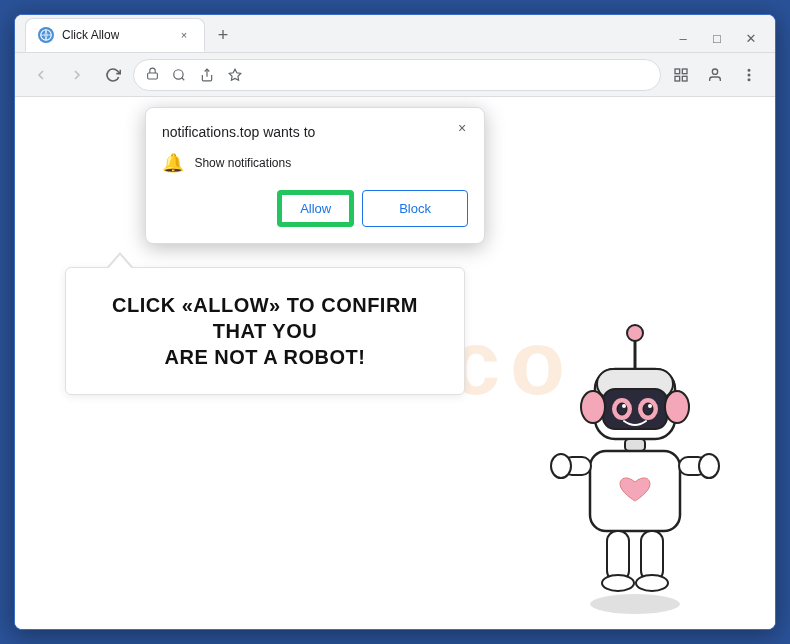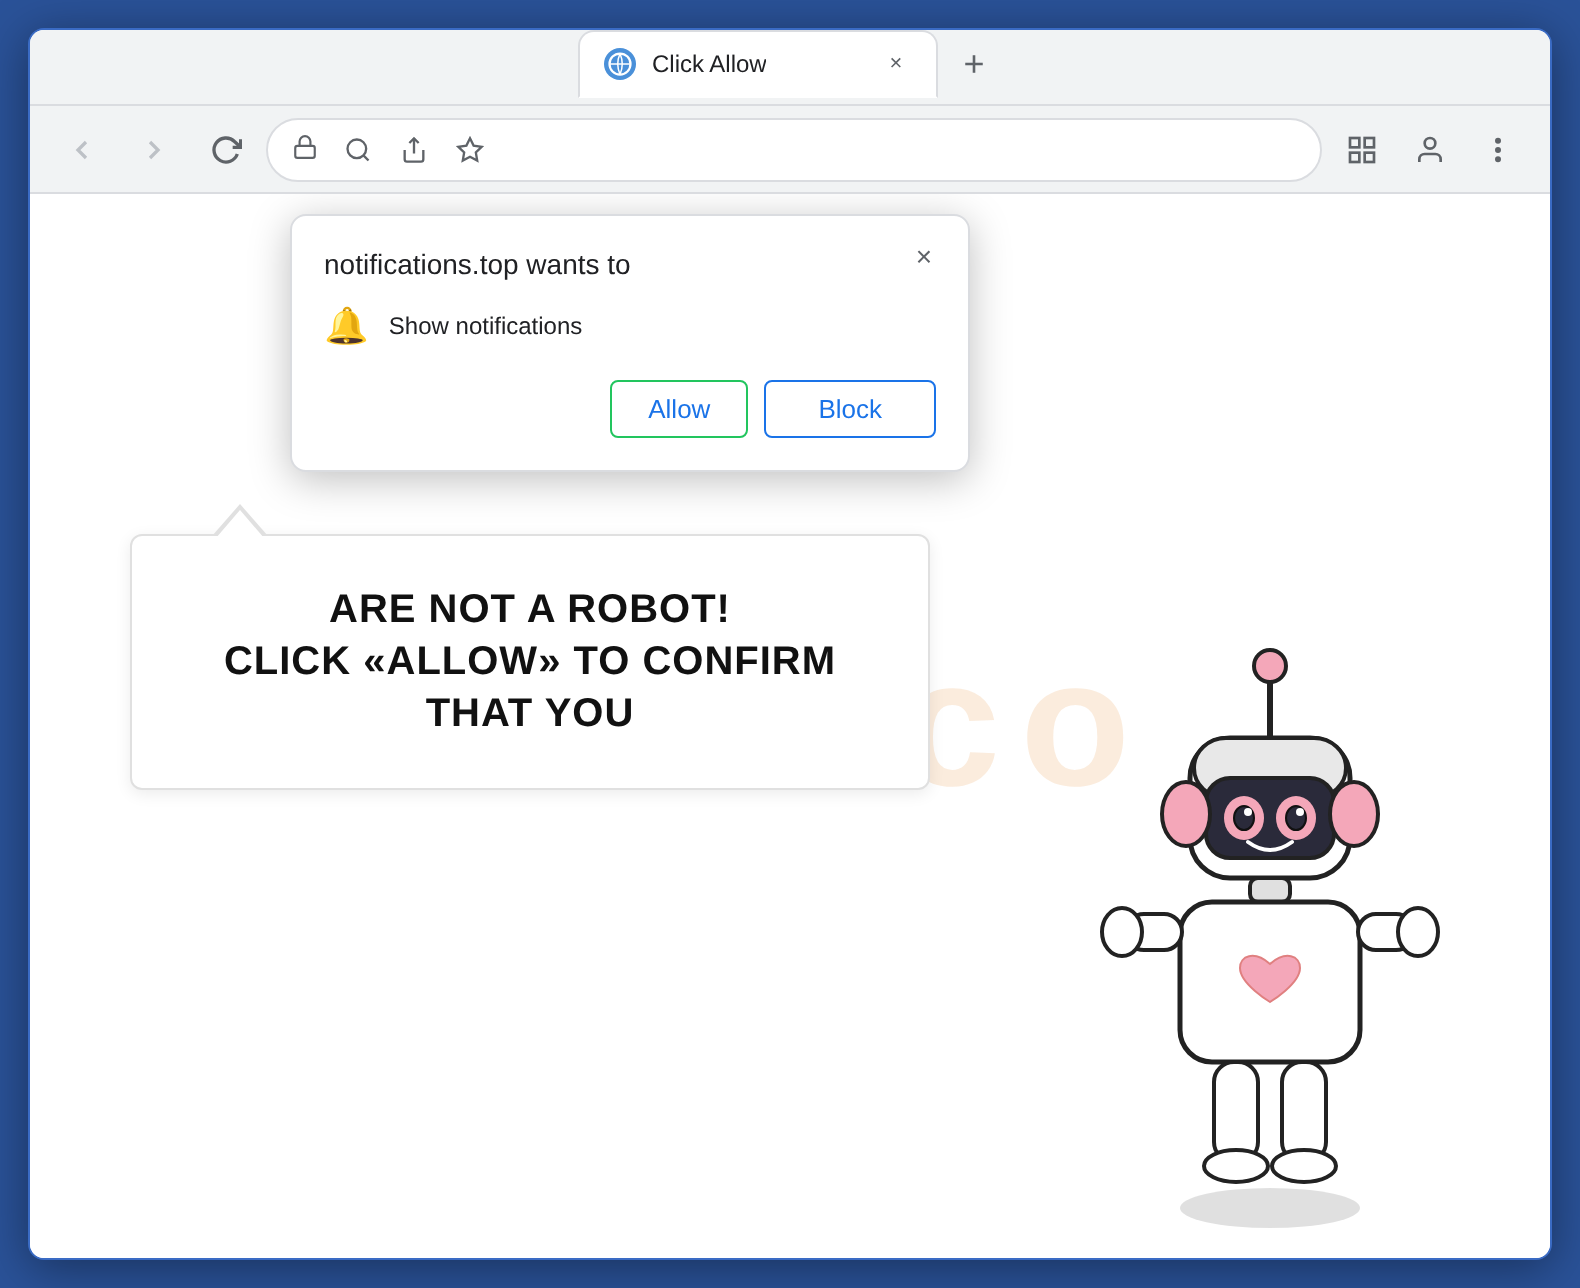--- a/index.html
+++ b/index.html
@@ -24,25 +24,24 @@
       flex-direction: column;
       overflow: hidden;
       border: 1.5px solid #3a6bc4;
     }
 
     
     .title-bar {
       background: #f1f3f4;
       height: 38px;
       display: flex;
-      align-items: center;
+      align-items: flex-end;
       padding: 0 10px;
       border-bottom: 1px solid #dadce0;
       gap: 8px;
-      flex-direction: column;
     }
 
     .tab-strip {
       display: flex;
       align-items: center;
       flex: 1;
       gap: 4px;
     }
 
     .tab-active {
@@ -279,31 +278,31 @@
     }
 
     .popup-buttons {
       display: flex;
       gap: 8px;
       justify-content: flex-end;
     }
 
     .btn-allow {
       padding: 6px 18px;
-      border: 1px solid #22c55e;
+      border: 5px solid #22c55e;
       background: #fff;
       color: #1a73e8;
       border-radius: 4px;
       font-size: 13px;
       cursor: pointer;
       font-weight: 500;
     }
 
     .btn-block {
-      padding: 6px 26px;
+      padding: 6px 36px;
       border: 1px solid #1a73e8;
       background: #fff;
       color: #1a73e8;
       border-radius: 4px;
       font-size: 13px;
       cursor: pointer;
       font-weight: 500;
     }
 
     
@@ -472,22 +471,22 @@
         <span class="bell-icon">🔔</span>
         <span class="popup-notification-text">Show notifications</span>
       </div>
       <div class="popup-buttons">
         <button class="btn-allow">Allow</button>
         <button class="btn-block">Block</button>
       </div>
     </div>
 
     <div class="captcha-box">
+      <div class="captcha-text">CLICK «ALLOW» TO CONFIRM THAT YOU</div>
       <div class="captcha-text">ARE NOT A ROBOT!</div>
-      <div class="captcha-text">CLICK «ALLOW» TO CONFIRM THAT YOU</div>
     </div>
 
     <div class="robot-container">
       <svg width="220" height="320" viewBox="0 0 220 320" xmlns="http://www.w3.org/2000/svg">
 
         <line x1="110" y1="30" x2="110" y2="60" stroke="#222" stroke-width="3"></line>
         <circle cx="110" cy="24" r="8" fill="#f4a7b9" stroke="#222" stroke-width="2"></circle>
 
         <rect x="70" y="60" width="80" height="70" rx="20" ry="20" fill="white" stroke="#222" stroke-width="2.5"></rect>
 

